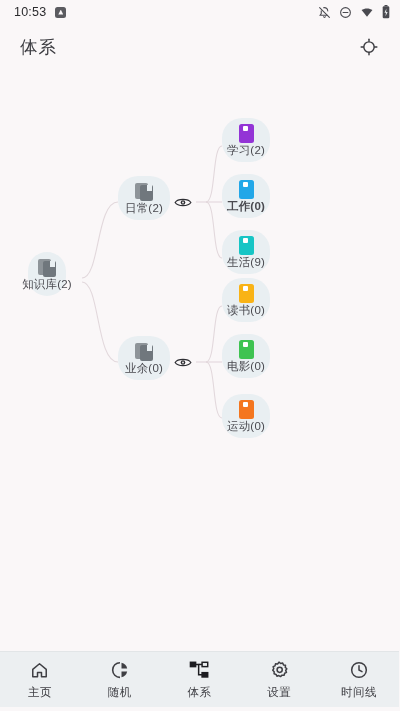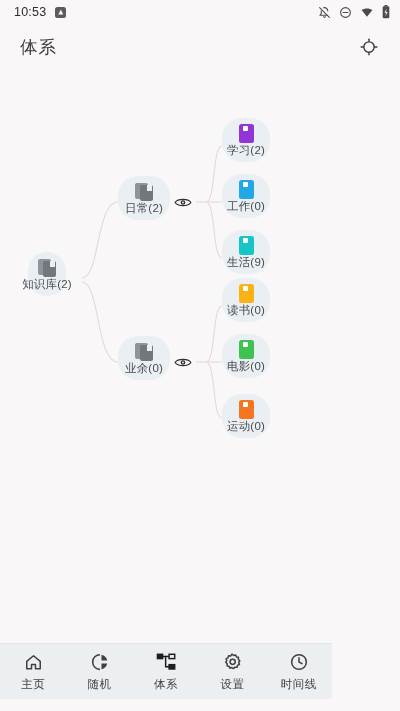--- a/index.html
+++ b/index.html
@@ -167,22 +167,22 @@
   .eye-toggle {
     position: absolute;
     width: 22px; height: 18px;
     display: flex; align-items: center; justify-content: center;
     cursor: pointer;
   }
 
   
   #bottom-nav {
     position: absolute;
-    left: 0; bottom: 12px;
-    width: 332px;
+    left: 0; bottom: 4px;
+    width: 399px;
     height: 56px;
     background: #eceff1;
     display: flex;
     align-items: center;
     border-top: 1px solid #e2e5e7;
   }
   .nav-item {
     flex: 1;
     height: 100%;
     display: flex;
@@ -300,21 +300,21 @@
   </div>
 
   <div class="node node-leaf" style="left:222px; top:48px;">
     <span class="icon-book">
       <span class="body" style="background:#9334d6"></span>
       <span class="mark"></span>
     </span>
     <span class="node-label">学习(2)</span>
   </div>
 
-  <div class="node node-leaf" style="left:222px; top:104px;">
+  <div class="node node-leaf" style="left:222px; top:104px;font-weight:bold;">
     <span class="icon-book">
       <span class="body" style="background:#22a7e8"></span>
       <span class="mark"></span>
     </span>
     <span class="node-label">工作(0)</span>
   </div>
 
   <div class="node node-leaf" style="left:222px; top:160px;">
     <span class="icon-book">
       <span class="body" style="background:#16c5c5"></span>

